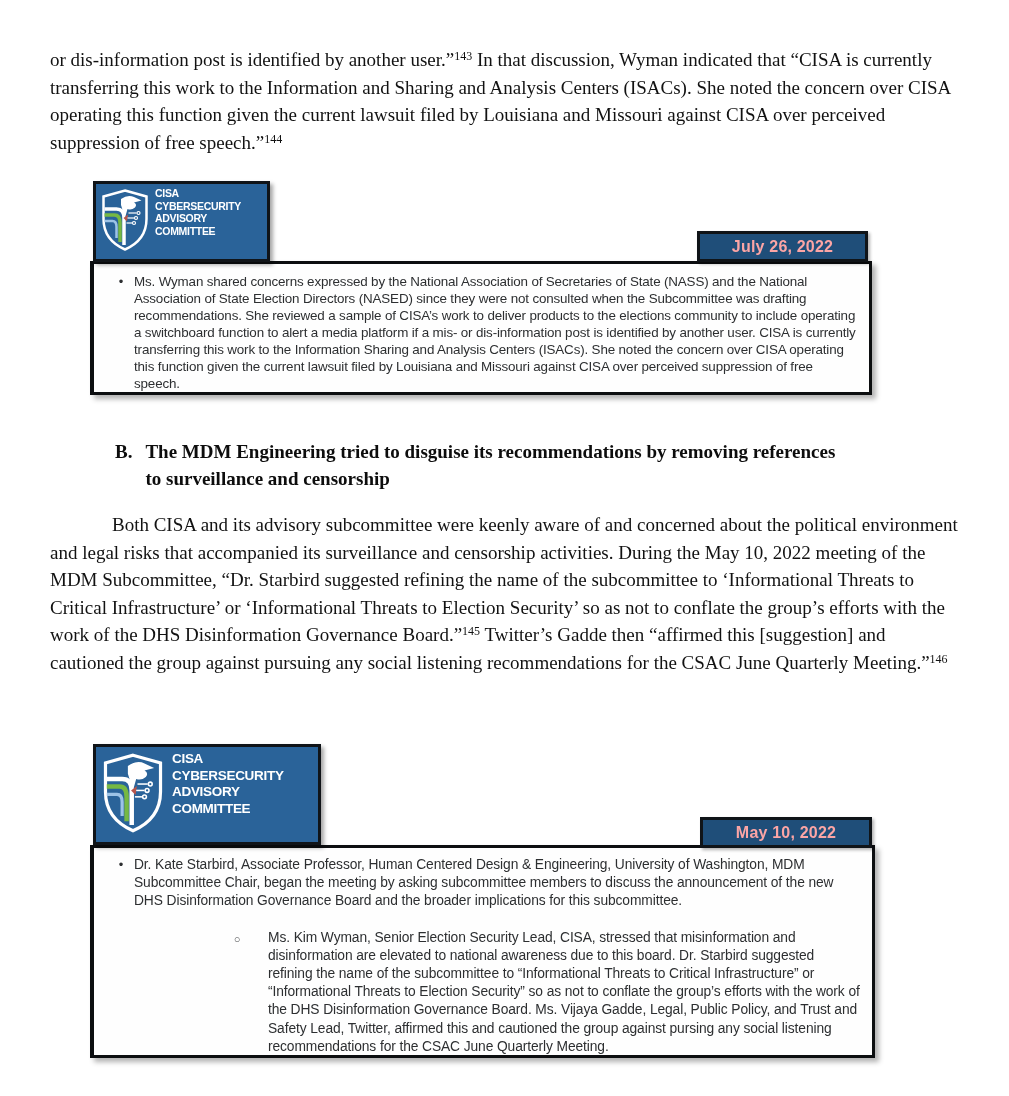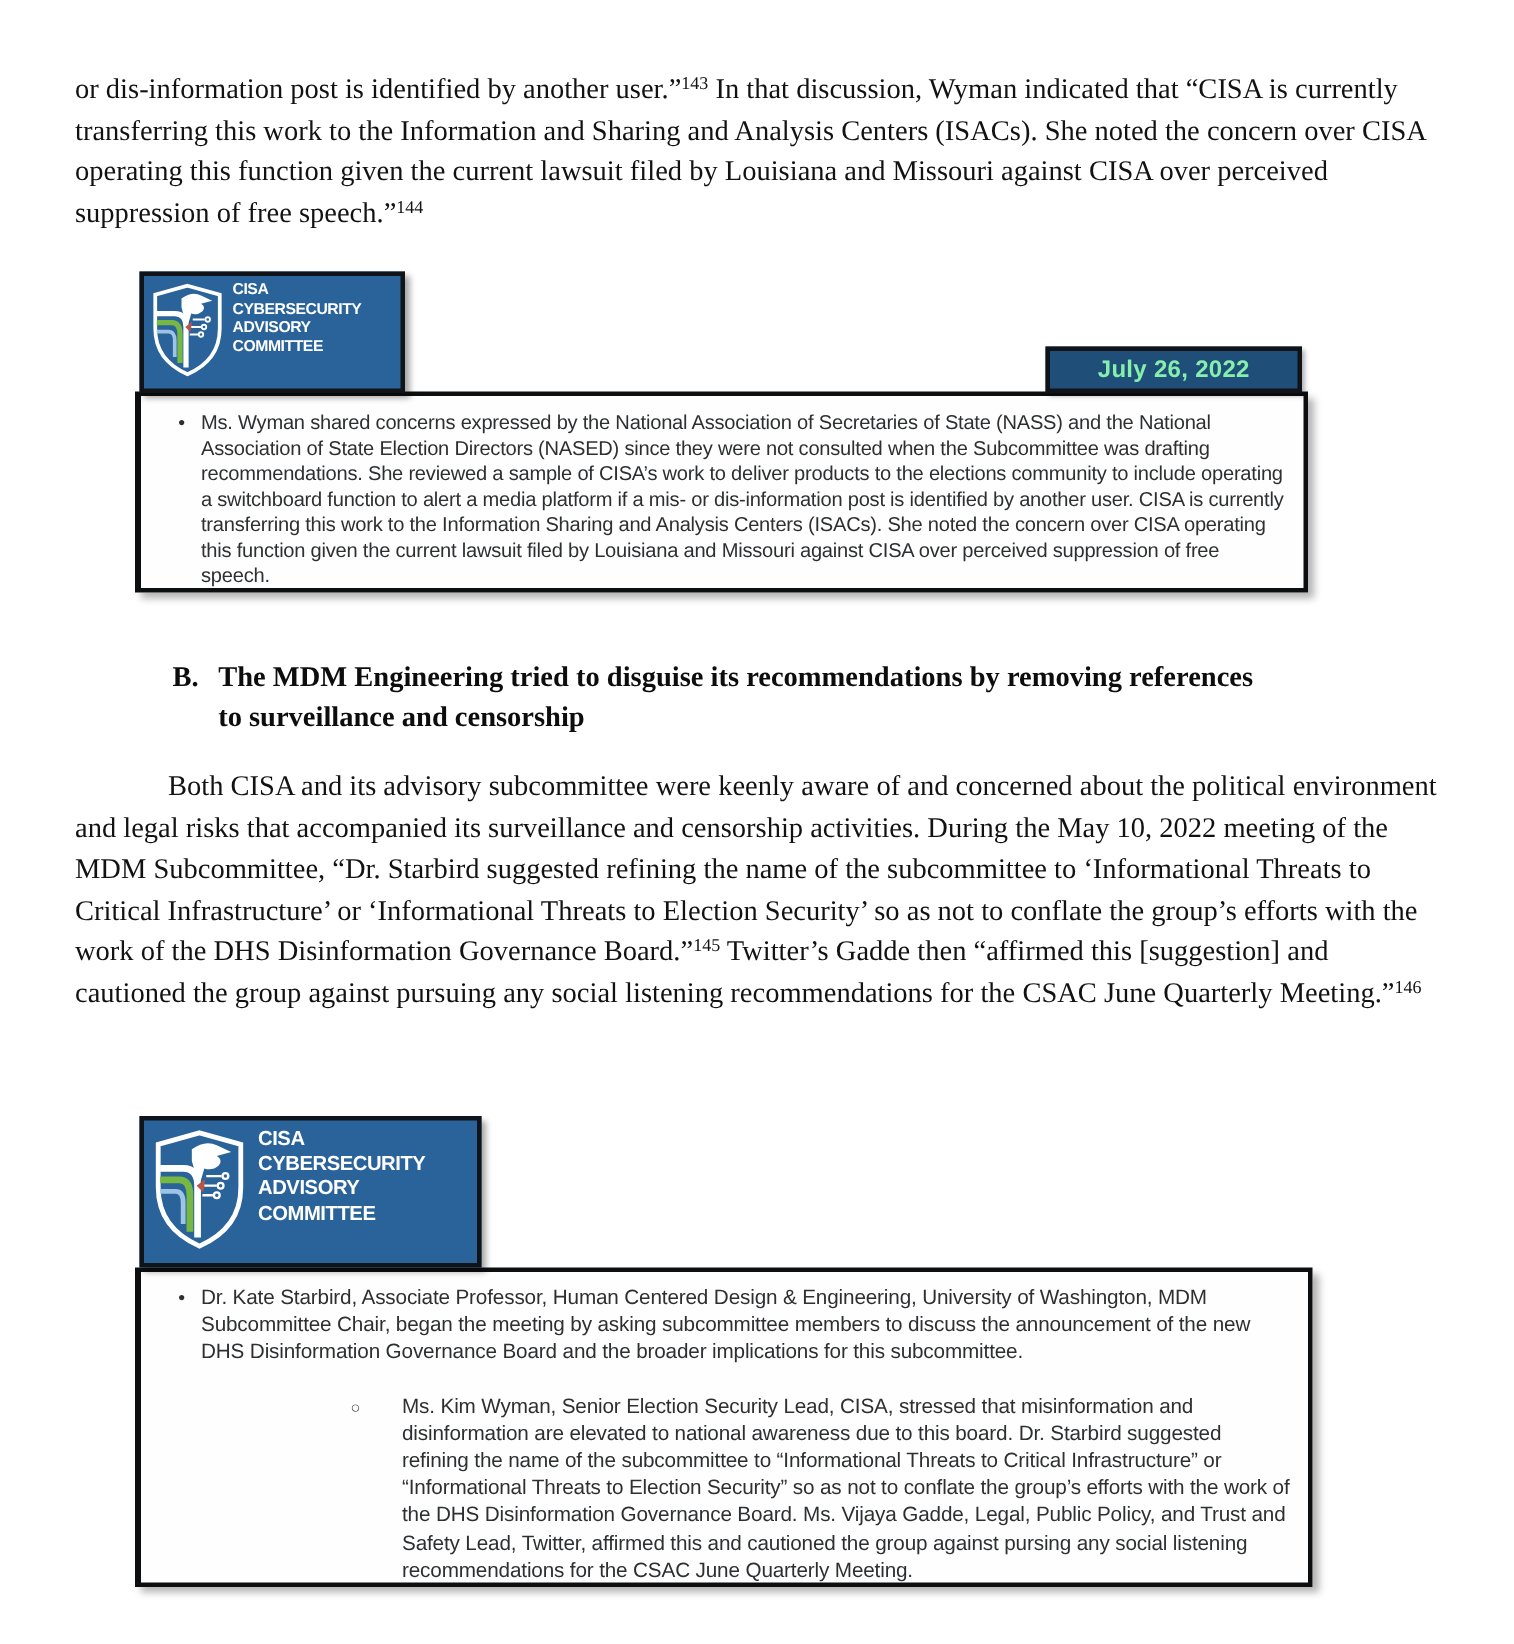--- a/index.html
+++ b/index.html
@@ -67,21 +67,21 @@
   #banner-july svg { width: 50px; height: 66px; flex: 0 0 auto; }
   #banner-may  svg { width: 64px; height: 84px; flex: 0 0 auto; }
 
   .date-badge {
     position: absolute;
     display: flex;
     align-items: center;
     justify-content: center;
     background: #1f4e79;
     border: 3px solid #101418;
-    color: #86efac;
+    color: #fca5a5;
     font-family: "Liberation Sans", sans-serif;
     font-weight: bold;
     font-size: 16px;
     letter-spacing: 0.2px;
     z-index: 4;
     box-shadow: 2px 2px 3px rgba(0,0,0,0.3);
   }
   #date-july { left: 697px; top: 231px; width: 171px; height: 31px; }
   #date-may  { left: 700px; top: 817px; width: 172px; height: 31px; }
 
@@ -185,20 +185,21 @@
       </g>
     </svg>
     <div class="logo-text">
       <div>CISA</div>
       <div>CYBERSECURITY</div>
       <div>ADVISORY</div>
       <div>COMMITTEE</div>
     </div>
   </div>
 
+  <div class="date-badge" id="date-may">May 10, 2022</div>
 
   <div class="notes-box" id="notes-may">
     <div class="bullet-row">
       <span class="bullet-marker">•</span>
       <span class="bullet-text">Dr. Kate Starbird, Associate Professor, Human Centered Design &amp; Engineering, University of Washington, MDM Subcommittee Chair, began the meeting by asking subcommittee members to discuss the announcement of the new DHS Disinformation Governance Board and the broader implications for this subcommittee.</span>
     </div>
     <div class="sub-bullet-row">
       <span class="sub-bullet-marker">○</span>
       <span class="sub-bullet-text">Ms. Kim Wyman, Senior Election Security Lead, CISA, stressed that misinformation and disinformation are elevated to national awareness due to this board. Dr. Starbird suggested refining the name of the subcommittee to “Informational Threats to Critical Infrastructure” or “Informational Threats to Election Security” so as not to conflate the group’s efforts with the work of the DHS Disinformation Governance Board. Ms. Vijaya Gadde, Legal, Public Policy, and Trust and Safety Lead, Twitter, affirmed this and cautioned the group against pursing any social listening recommendations for the CSAC June Quarterly Meeting.</span>
     </div>

